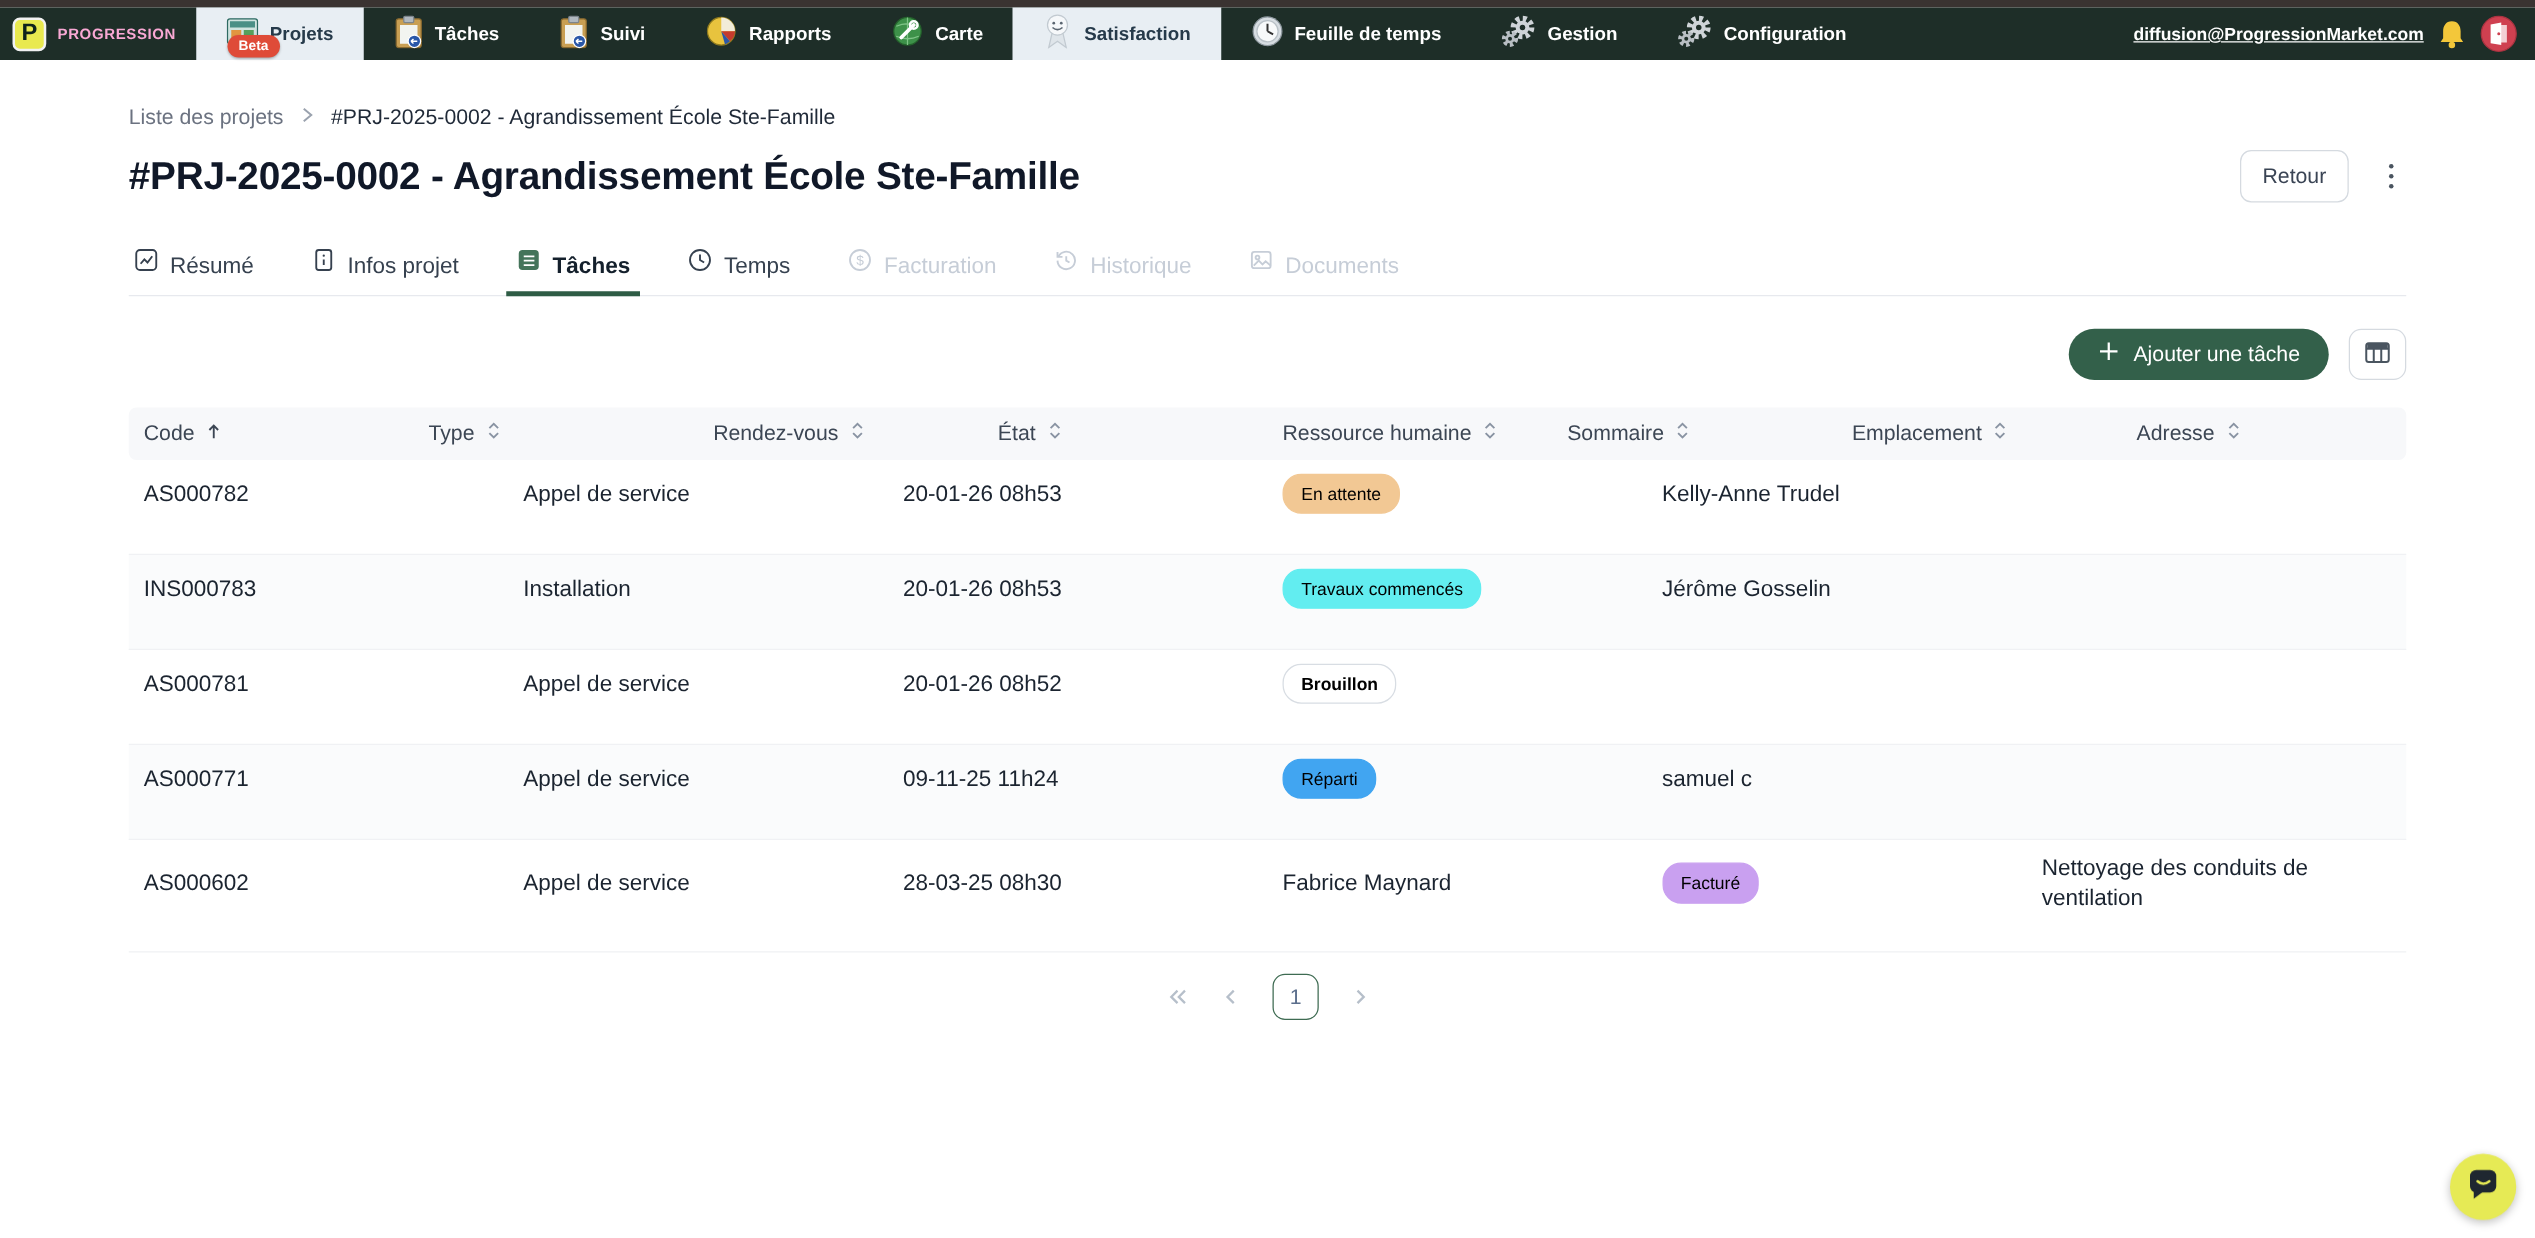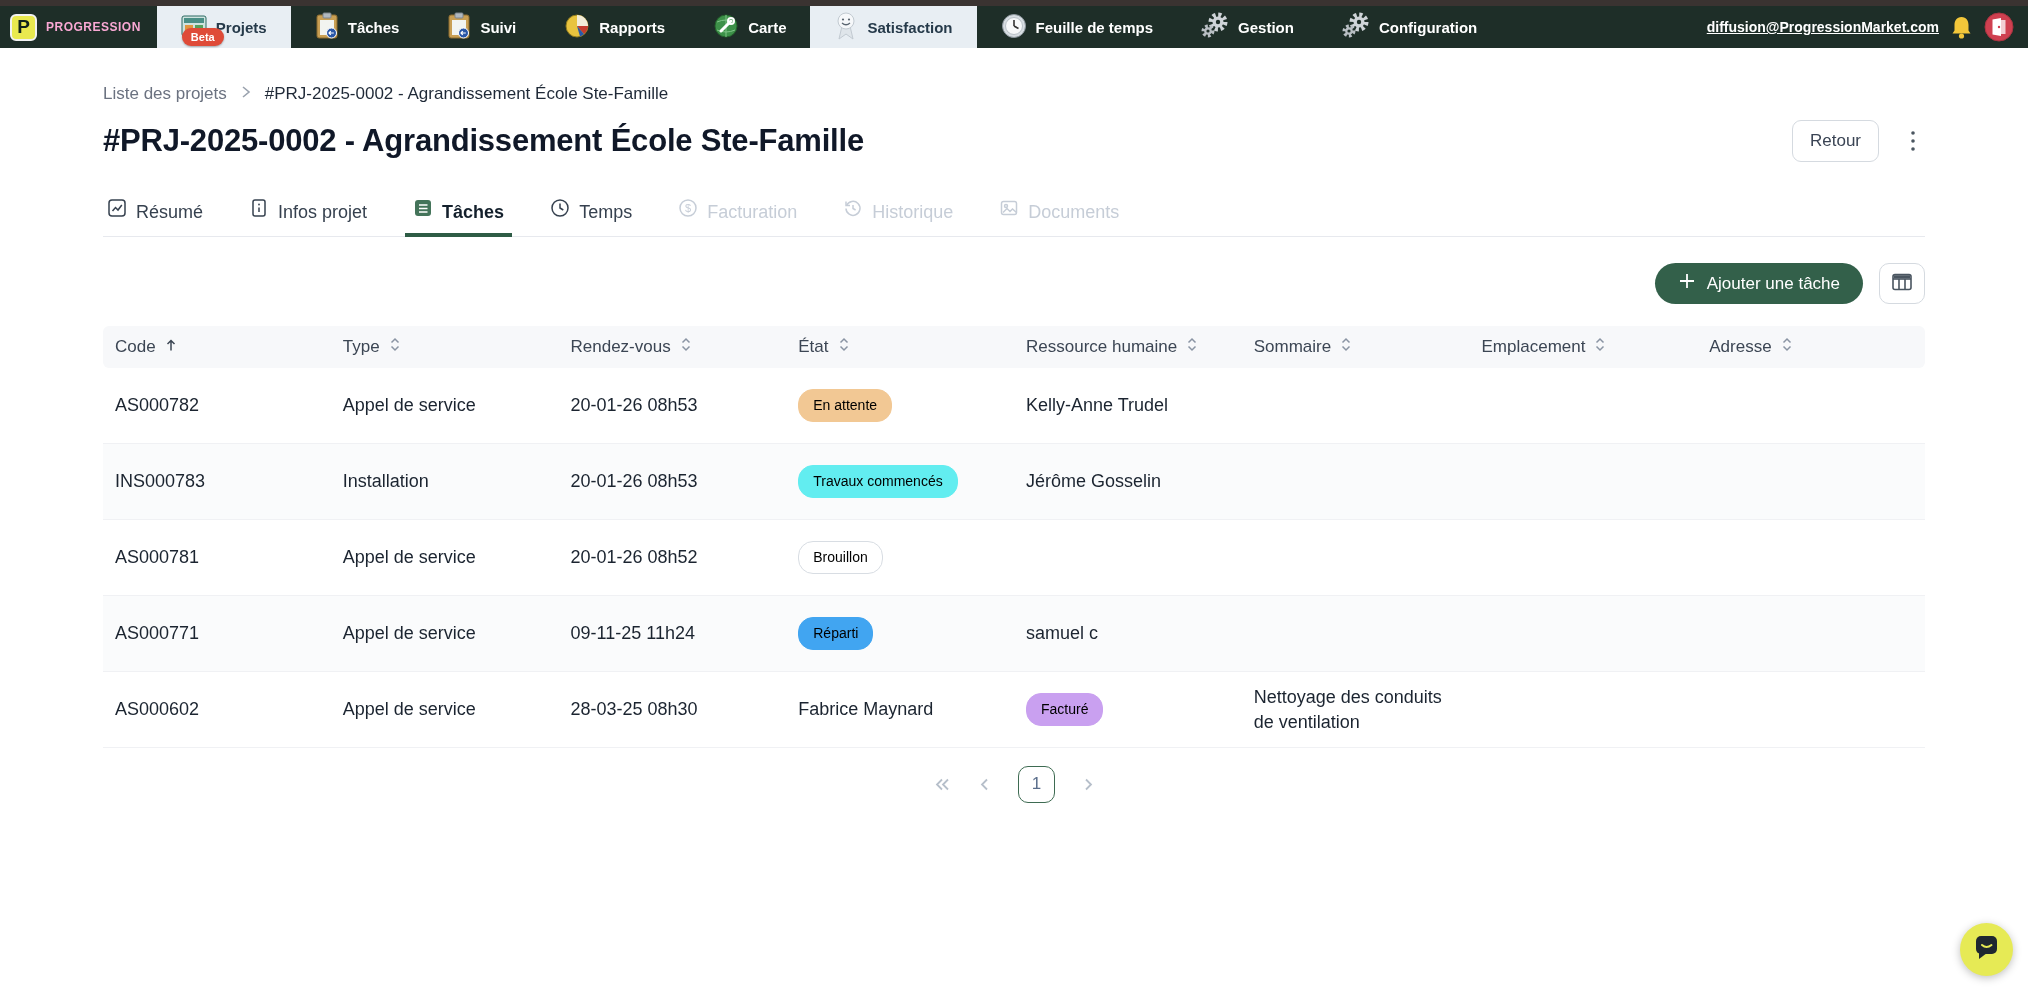--- a/index.html
+++ b/index.html
@@ -77,21 +77,21 @@
 
   
   .table { margin-top:22px; }
   .thead {
     display:grid; grid-template-columns:repeat(8,1fr);
     background:#f7f8fa; border-radius:6px; height:42px; align-items:center;
     font-size:17px; color:#3c4654;
   }
   .th { display:flex; align-items:center; gap:9px; padding-left:12px; cursor:pointer; white-space:nowrap; }
   .trow {
-    display:grid; grid-template-columns:repeat(8,1fr);
+    display:grid; grid-template-columns:repeat(6,1fr);
     min-height:76px; align-items:center; border-bottom:1px solid #f0f1f4;
     font-size:18px; color:#1b2430; cursor:pointer;
   }
   .trow.alt { background:#fafbfc; }
   .td { padding:10px 22px 10px 12px; line-height:1.35; }
   .badge {
     display:inline-block; padding:6px 14px; border-radius:15px;
     font-size:14px; color:#000000; border:1px solid transparent; white-space:nowrap;
   }
 
@@ -456,21 +456,21 @@
       <div class="td">Jérôme Gosselin</div>
       <div class="td"></div>
       <div class="td"></div>
       <div class="td"></div>
     </div>
 
     <div class="trow">
       <div class="td">AS000781</div>
       <div class="td">Appel de service</div>
       <div class="td">20-01-26 08h52</div>
-      <div class="td"><span class="badge" style="background-color: rgb(255, 255, 255); border-color: rgb(216, 221, 227);">Brouillon</span></div>
+      <div class="td"><span class="badge" style="background-color: rgb(255, 255, 255); border-color: rgb(216, 221, 227); font-weight: bold;">Brouillon</span></div>
       <div class="td"></div>
       <div class="td"></div>
       <div class="td"></div>
       <div class="td"></div>
     </div>
 
     <div class="trow alt">
       <div class="td">AS000771</div>
       <div class="td">Appel de service</div>
       <div class="td">09-11-25 11h24</div>

